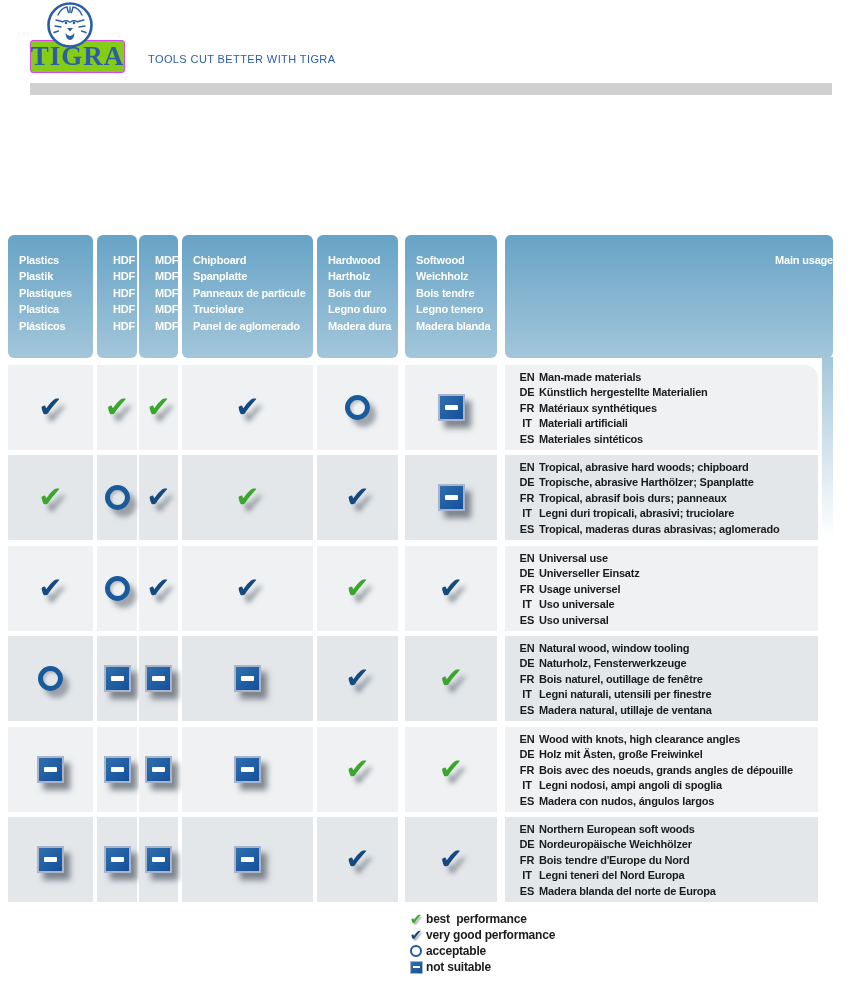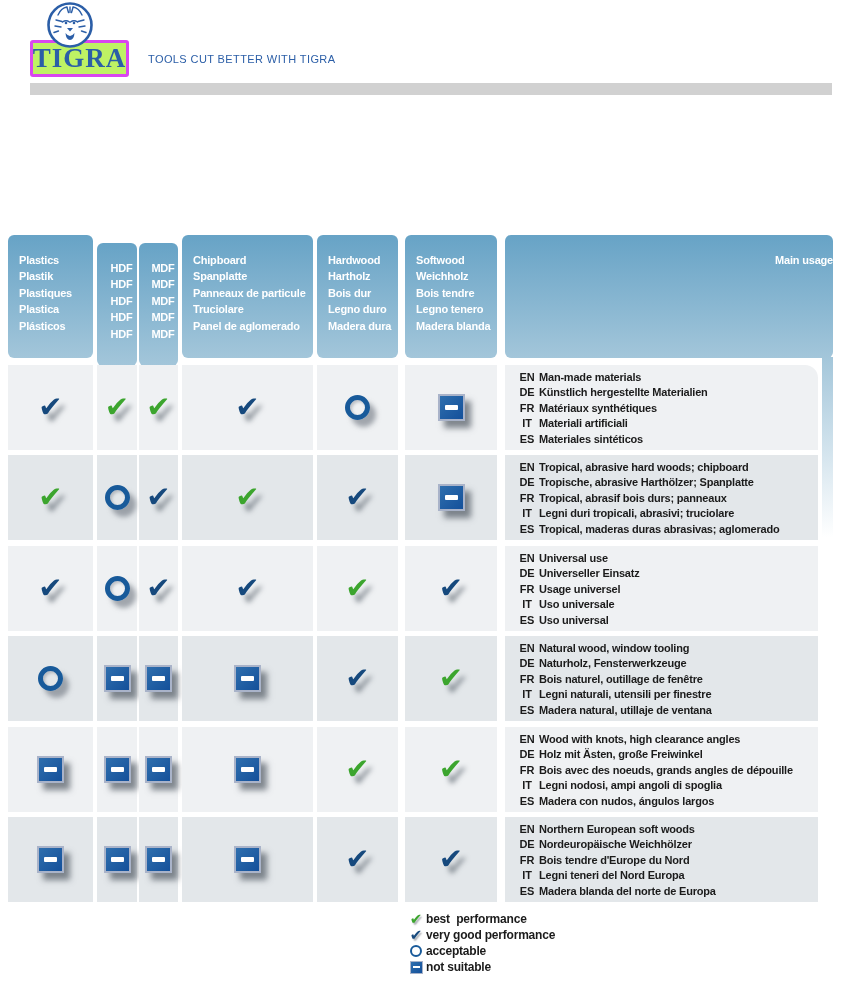--- a/index.html
+++ b/index.html
@@ -1,34 +1,34 @@
 <!DOCTYPE html>
 <html><head>
 <meta charset="utf-8">
 <style>
   html,body{margin:0;padding:0;background:#fff;}
   #page{position:relative;width:858px;height:984px;background:#ffffff;overflow:hidden;
         font-family:"Liberation Sans",sans-serif;}
 
   
-  #logo-box{position:absolute;left:30px;top:40px;width:93px;height:31px;border:3px solid #d946ef;
-            border-radius:3px;background:#bef264;z-index:1;display:flex;align-items:center;justify-content:center;}
+  #logo-box{position:absolute;left:30px;top:40px;width:93px;height:31px;border:1px solid #d946ef;
+            border-radius:3px;background:#84cc16;z-index:1;display:flex;align-items:center;justify-content:center;}
   #logo-brand{font-family:"Liberation Serif",serif;font-weight:bold;font-size:27px;color:#2b5ea7;
               letter-spacing:1px;line-height:1;}
   #logo-circle{position:absolute;left:47px;top:2px;width:46px;height:46px;z-index:2;}
   #tagline{position:absolute;left:148px;top:53px;font-size:11px;font-weight:normal;color:#2b5ea7;
            letter-spacing:0.4px;}
   #gray-bar{position:absolute;left:30px;top:83px;width:802px;height:12px;background:#d1d1d1;}
 
   
   #table{position:absolute;left:0;top:0;width:858px;height:984px;}
   .hcell{position:absolute;top:235px;height:123px;background:linear-gradient(to bottom,#67a3c6,#a3c6da);
          color:#fff;font-weight:bold;font-size:11px;line-height:16.4px;box-sizing:border-box;
          padding-top:17px;padding-left:11px;letter-spacing:-0.2px;border-radius:6px;}
-  .hcell.center{padding-left:9px;text-align:center;margin-top:8px;}
+  .hcell.center{padding-left:16px;text-align:left;}
   .hcell .hline{display:block;white-space:nowrap;}
   .trow{position:absolute;left:0;width:858px;height:85px;}
   .cell{position:absolute;top:0;height:85px;box-sizing:border-box;}
   .sym-cell{display:flex;align-items:center;justify-content:center;}
   .row-light .cell{background:#eff1f3;}
   .row-dark  .cell{background:#e3e7ea;}
   .usage-cell{padding:5px 0 0 10px;}
   .usage-cell.rounded{border-top-right-radius:13px;}
   .uline{display:flex;font-size:11px;font-weight:bold;color:#1b1b1b;line-height:15.4px;
          letter-spacing:-0.2px;white-space:nowrap;}

